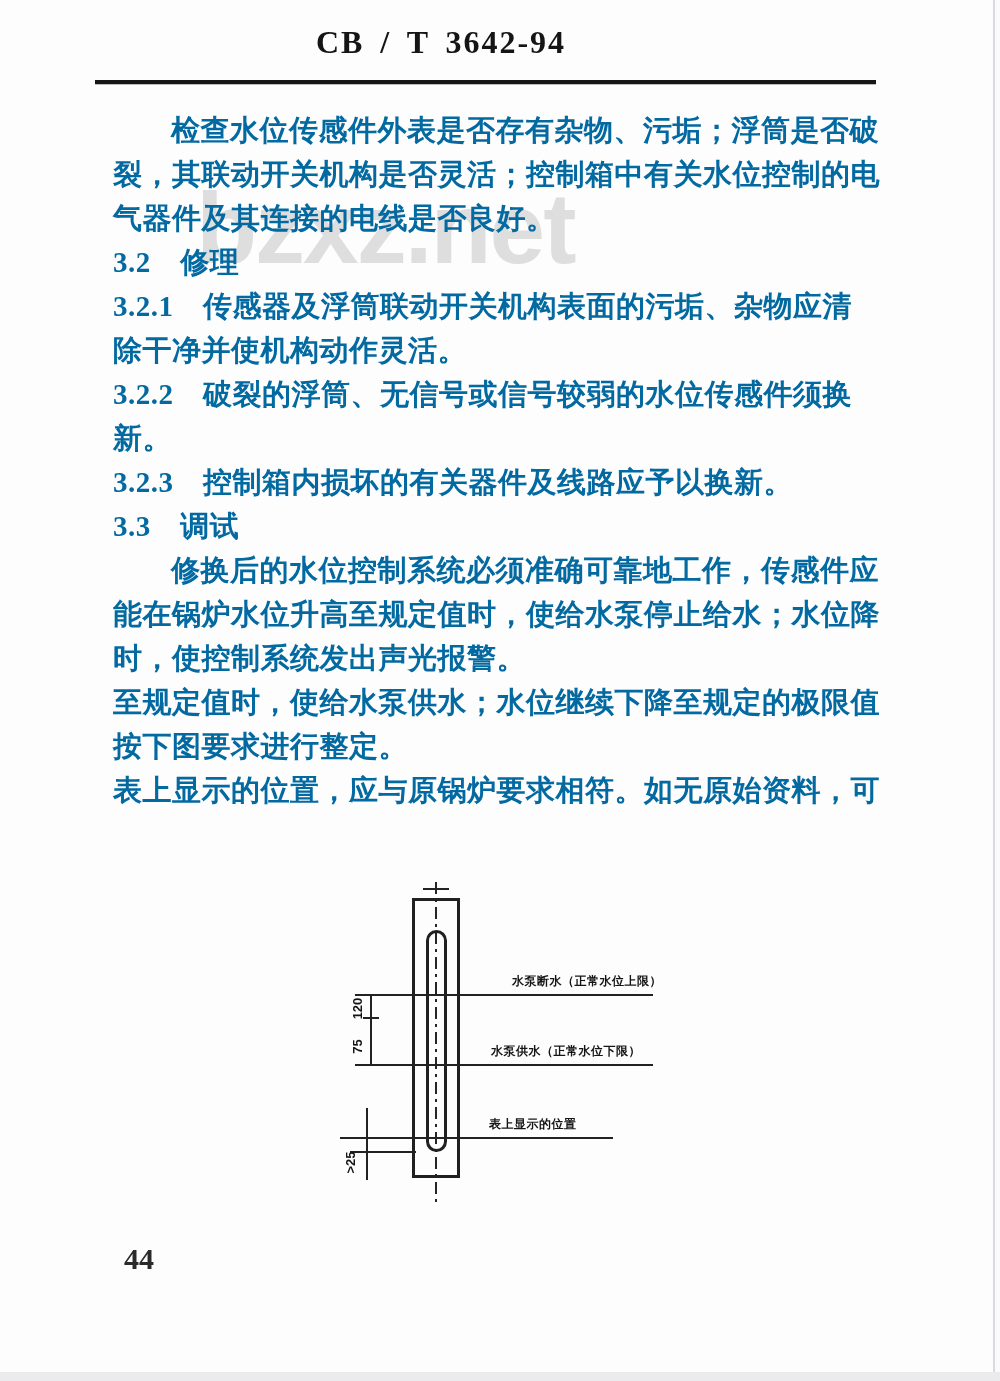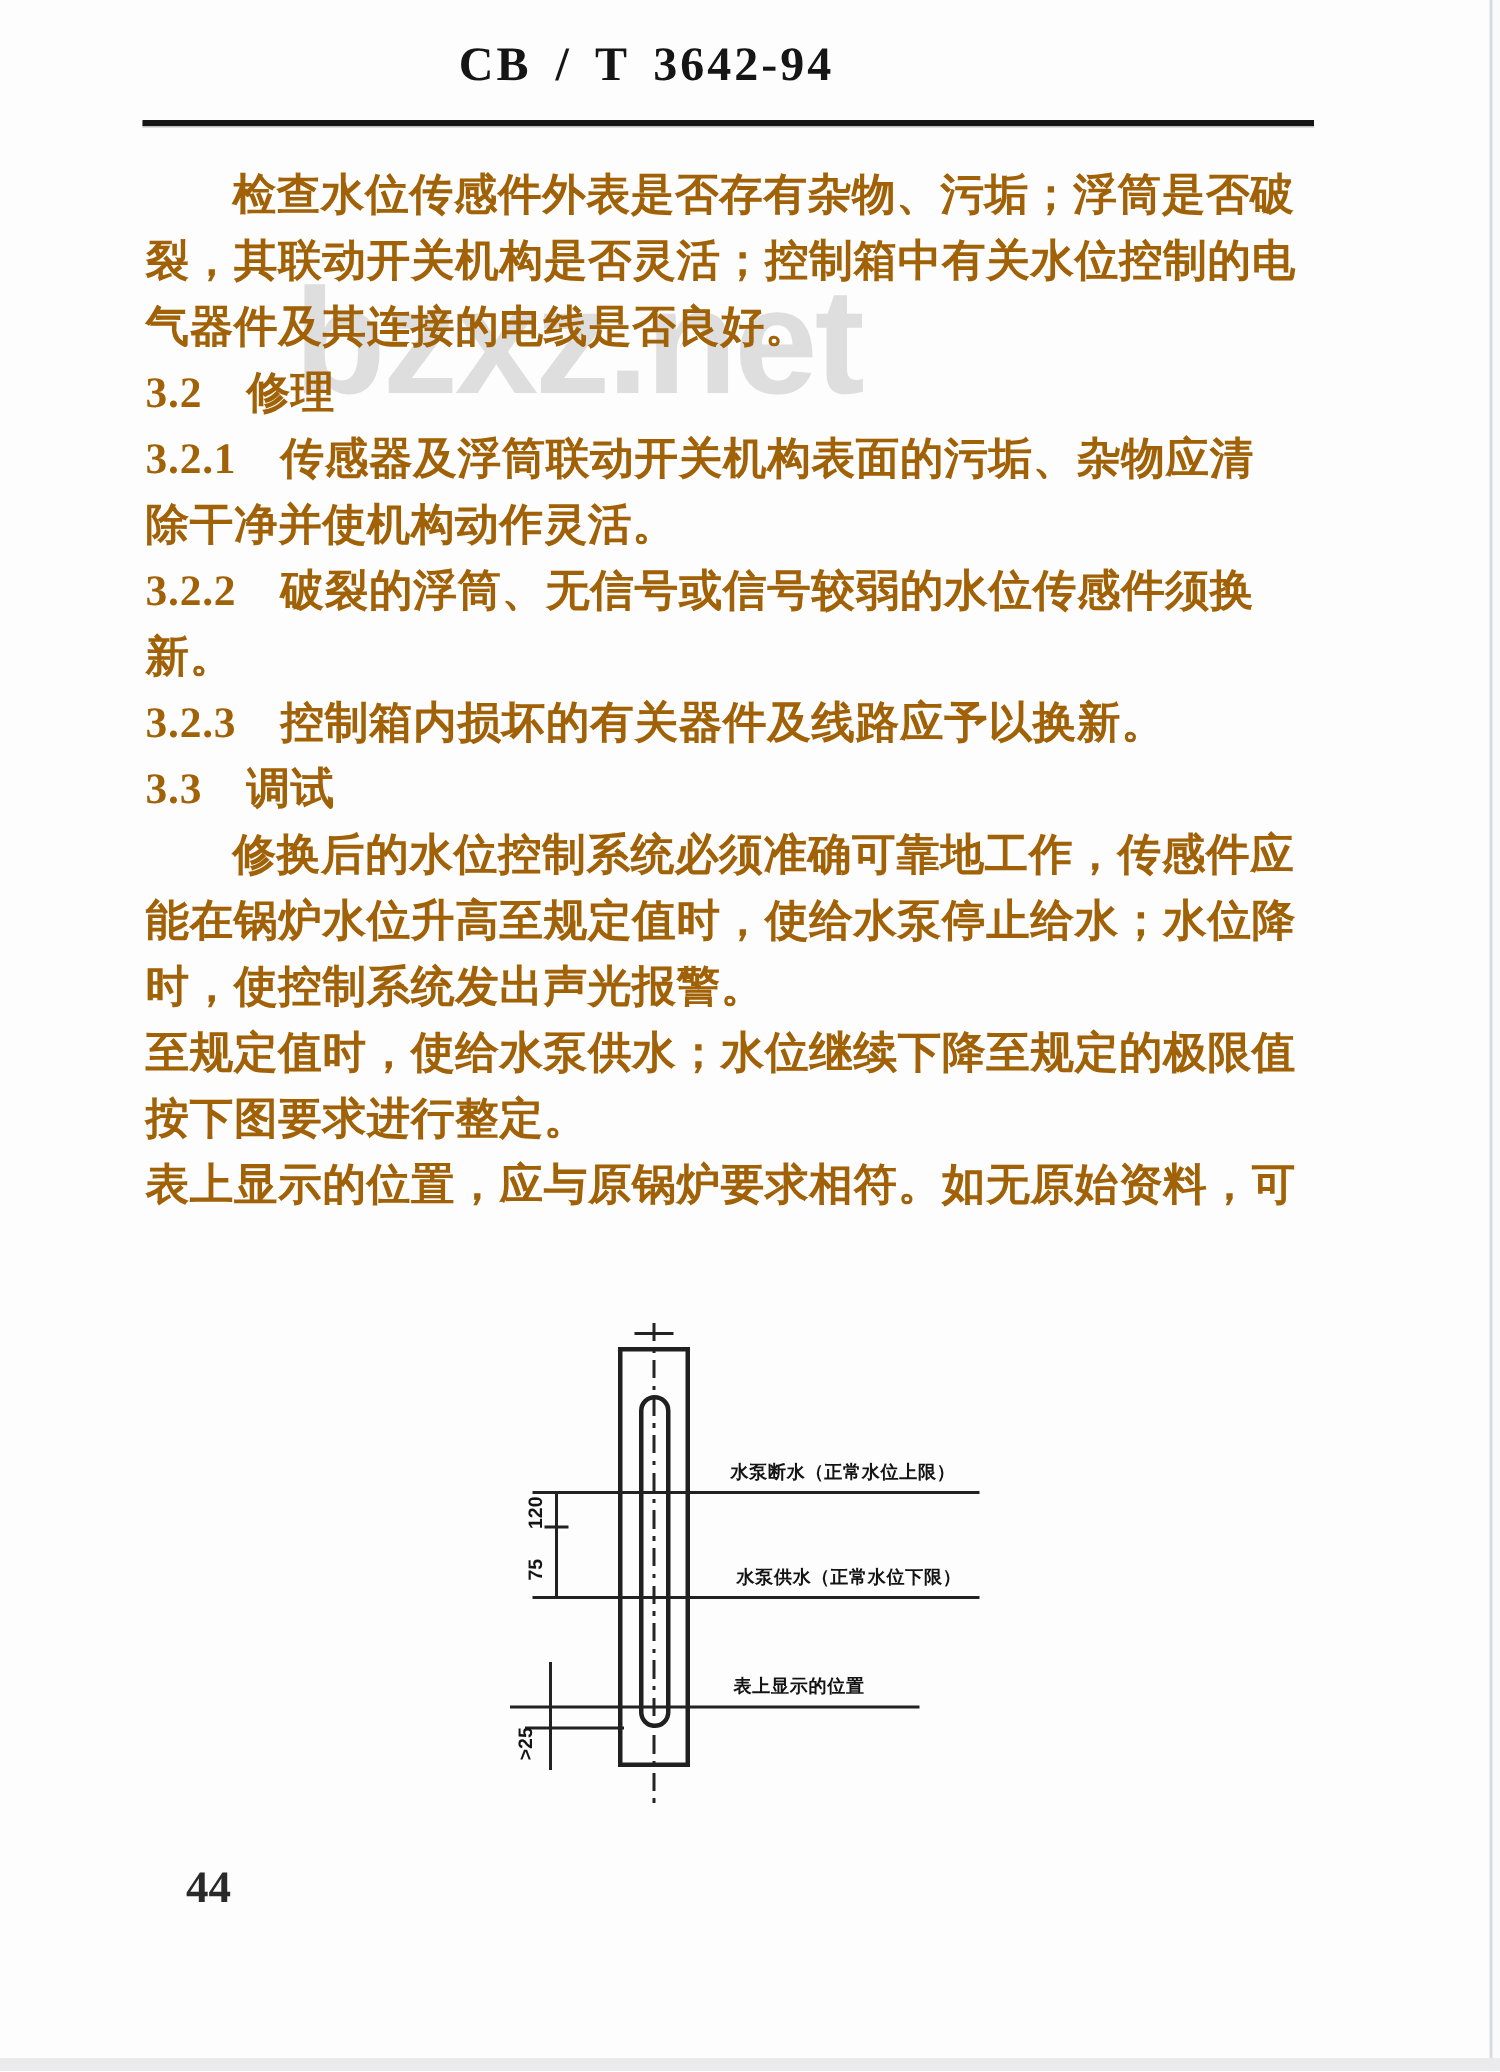--- a/index.html
+++ b/index.html
@@ -14,29 +14,29 @@
   .scan-edge-bottom{position:absolute;left:0;top:1372px;width:1000px;height:9px;background:#ebebed;}
   
   .watermark{
     position:absolute;left:196px;top:128px;z-index:1;
     font-family:"Liberation Sans","DejaVu Sans",sans-serif;
     font-weight:bold;font-size:100px;letter-spacing:-2px;color:#d9d9d9;opacity:.85;margin-top:43px;
   }
   
   .header{
     position:absolute;left:0;top:24px;width:862px;text-align:center;z-index:2;
-    font-size:32px;font-weight:bold;letter-spacing:2px;word-spacing:6px;color:#151515;
+    font-size:32px;font-weight:bold;letter-spacing:2px;word-spacing:6px;color:#151515;padding-left:10px;
   }
   .header-rule{position:absolute;left:95px;top:80px;width:781px;height:4px;background:#161616;z-index:2;
     box-shadow:0 1px 0 rgba(0,0,0,.25);}
   
   .textblock{position:absolute;left:97px;top:108px;width:782px;z-index:2;}
   .bline{
     height:44px;line-height:44px;font-size:29px;font-weight:600;
-    letter-spacing:.5px;white-space:nowrap;color:#a16207;
+    letter-spacing:.5px;white-space:nowrap;color:#0369a1;margin-left:16px;
   }
   .indent{padding-left:58px;}
   
   .diagram{position:absolute;left:0;top:875px;width:1000px;height:345px;z-index:2;}
   .centerline{
     position:absolute;left:435px;top:7px;width:2px;height:323px;
     background:repeating-linear-gradient(to bottom,#252525 0 12px,transparent 12px 17px,#252525 17px 20px,transparent 20px 25px);
   }
   .gauge-outer{position:absolute;left:412px;top:23px;width:48px;height:280px;border:3px solid #202020;box-sizing:border-box;background:transparent;}
   .gauge-tube{position:absolute;left:426px;top:55px;width:21px;height:222px;border:3px solid #202020;border-radius:11px;box-sizing:border-box;background:transparent;}
@@ -88,21 +88,21 @@
 
     <div class="centerline"></div>
     <div class="tick" style="left:423px;top:13px;width:26px;"></div>
     <div class="gauge-outer"></div>
     <div class="gauge-tube"></div>
 
     <div class="dline" style="left:355px;top:119px;width:298px;"></div>
     <div class="dline" style="left:355px;top:189px;width:298px;"></div>
     <div class="dline" style="left:340px;top:262px;width:273px;"></div>
 
-    <div class="lvl-label" style="left:487px;top:98px;">水泵断水（正常水位上限）</div>
+    <div class="lvl-label" style="left:512px;top:98px;">水泵断水（正常水位上限）</div>
     <div class="lvl-label" style="left:491px;top:168px;">水泵供水（正常水位下限）</div>
     <div class="lvl-label" style="left:489px;top:241px;">表上显示的位置</div>
 
     <div class="vdim" style="left:370px;top:119px;height:72px;"></div>
     <div class="tick" style="left:363px;top:142px;width:16px;"></div>
     <div class="dim-label" style="left:339px;top:126px;width:36px;">120</div>
     <div class="dim-label" style="left:342px;top:164px;width:30px;">75</div>
 
     <div class="vdim" style="left:366px;top:233px;height:72px;"></div>
     <div class="tick" style="left:350px;top:276px;width:66px;"></div>

